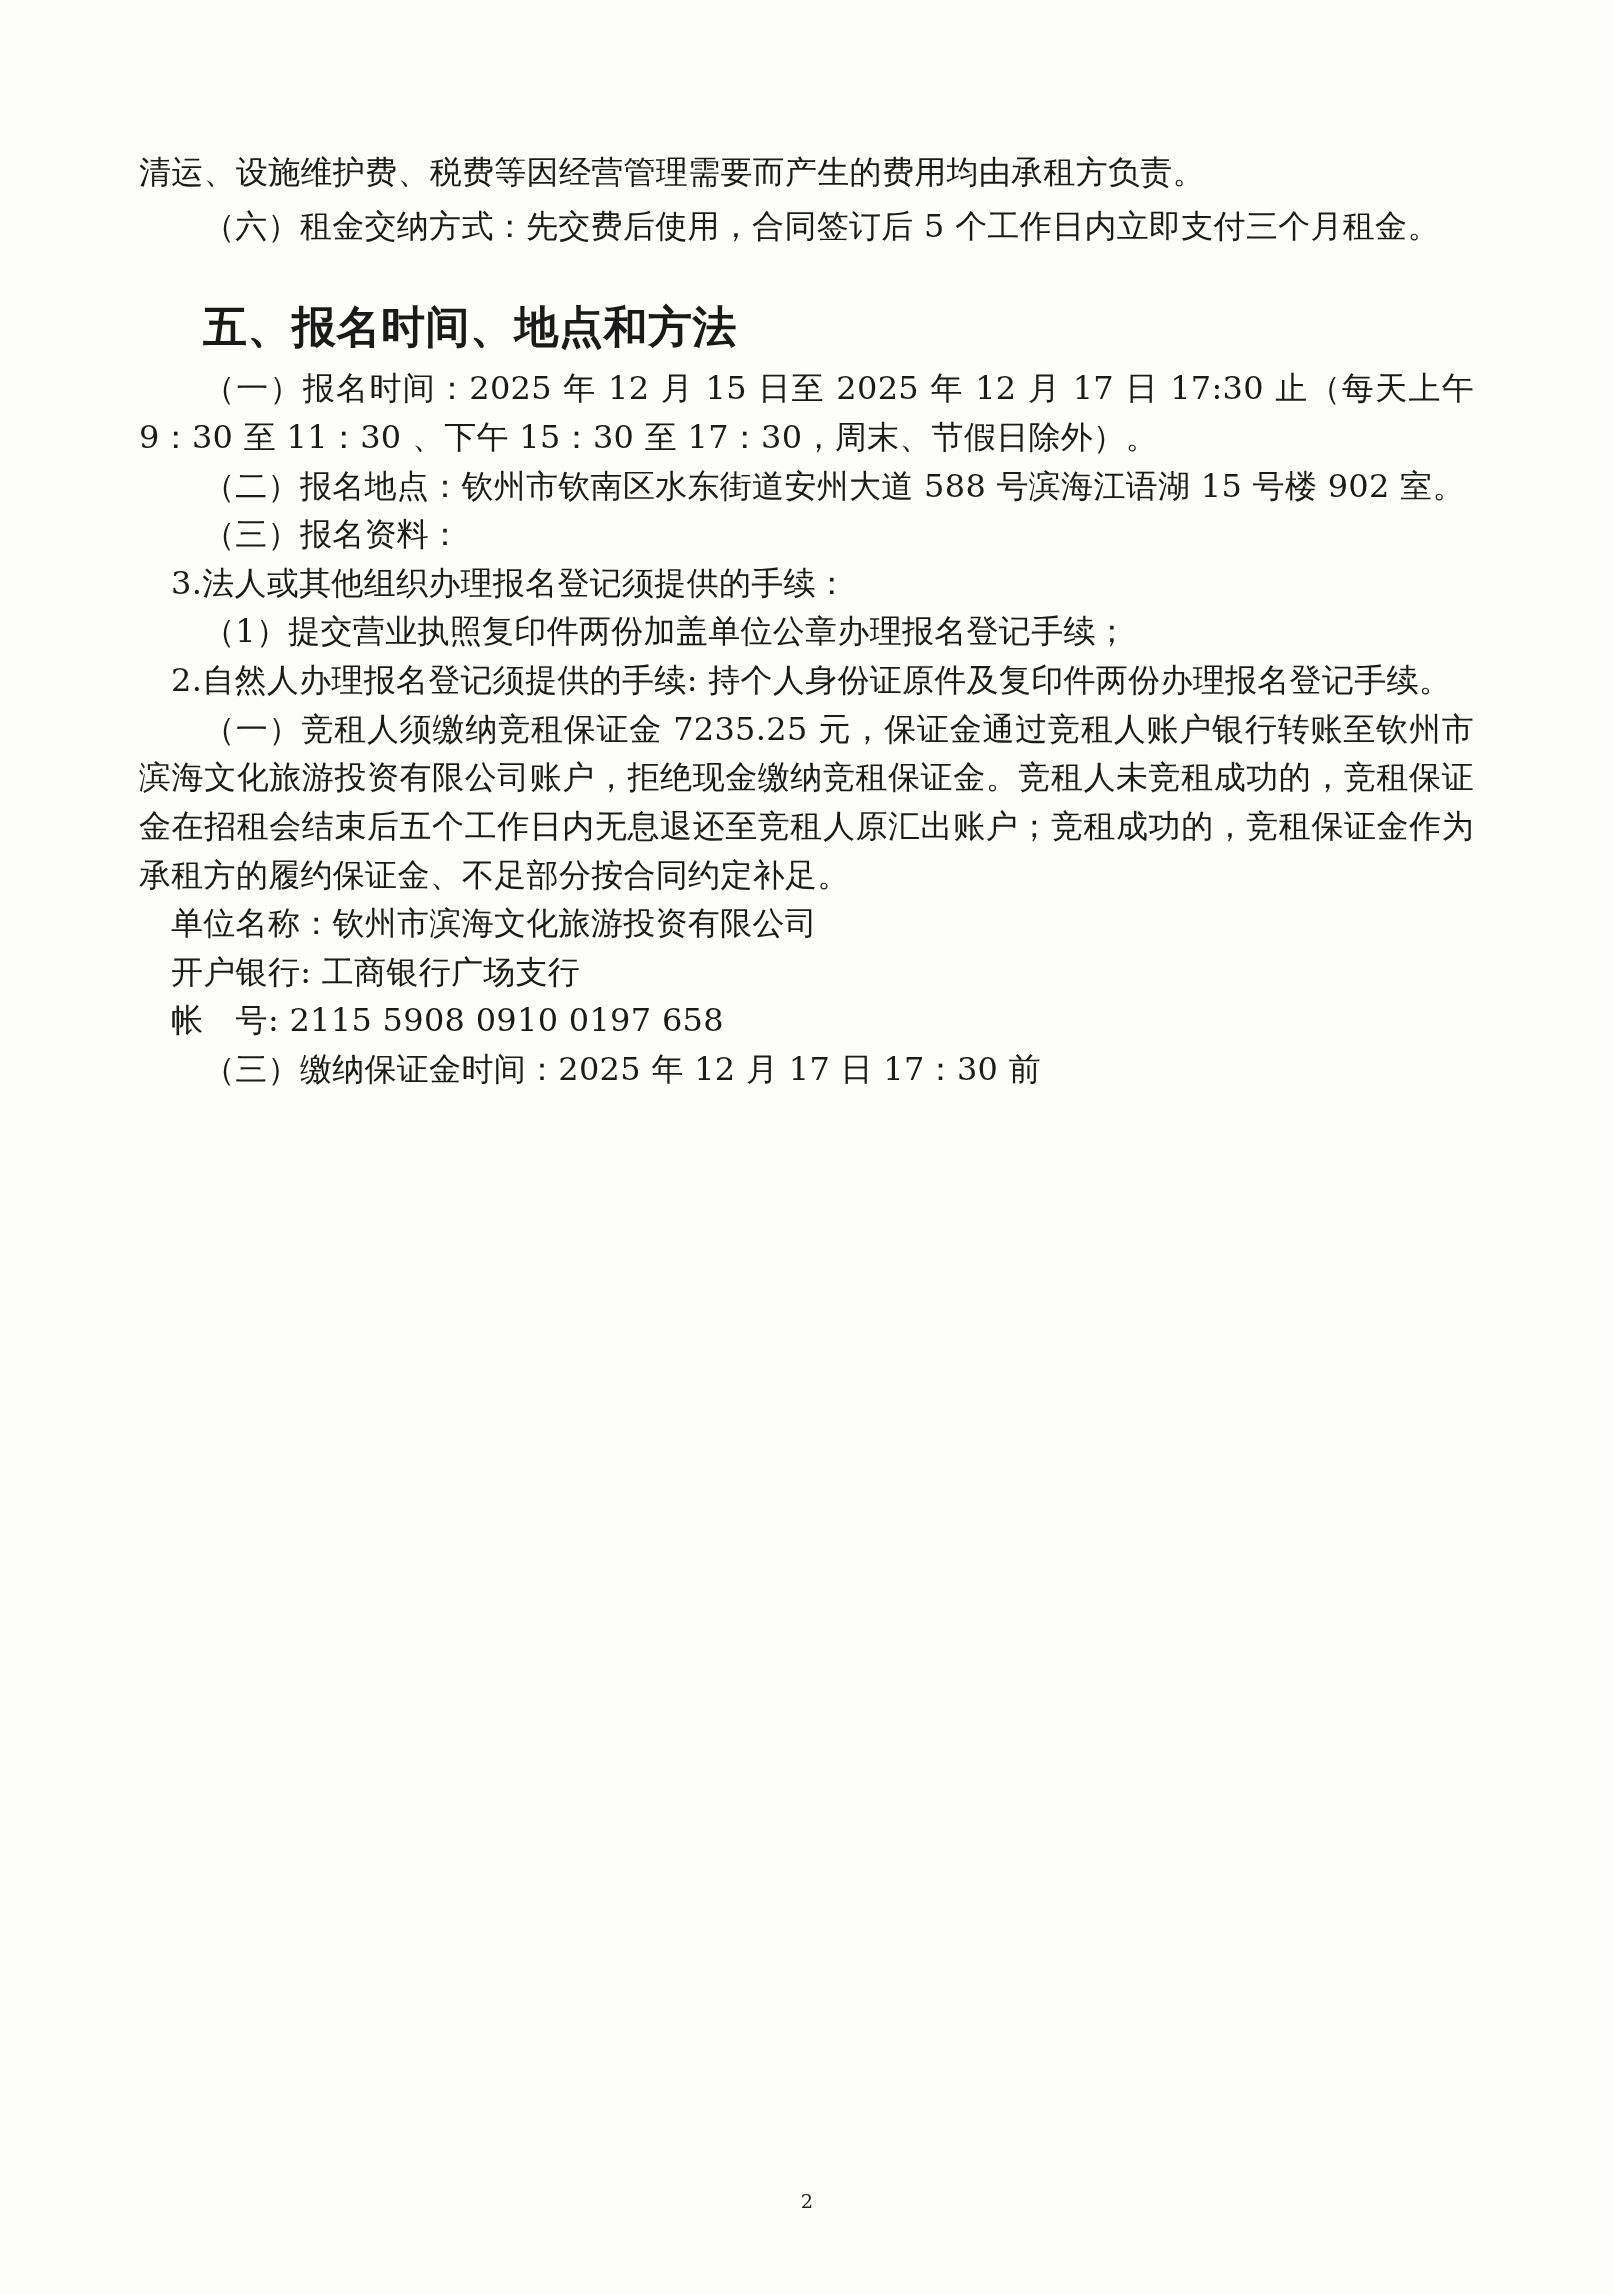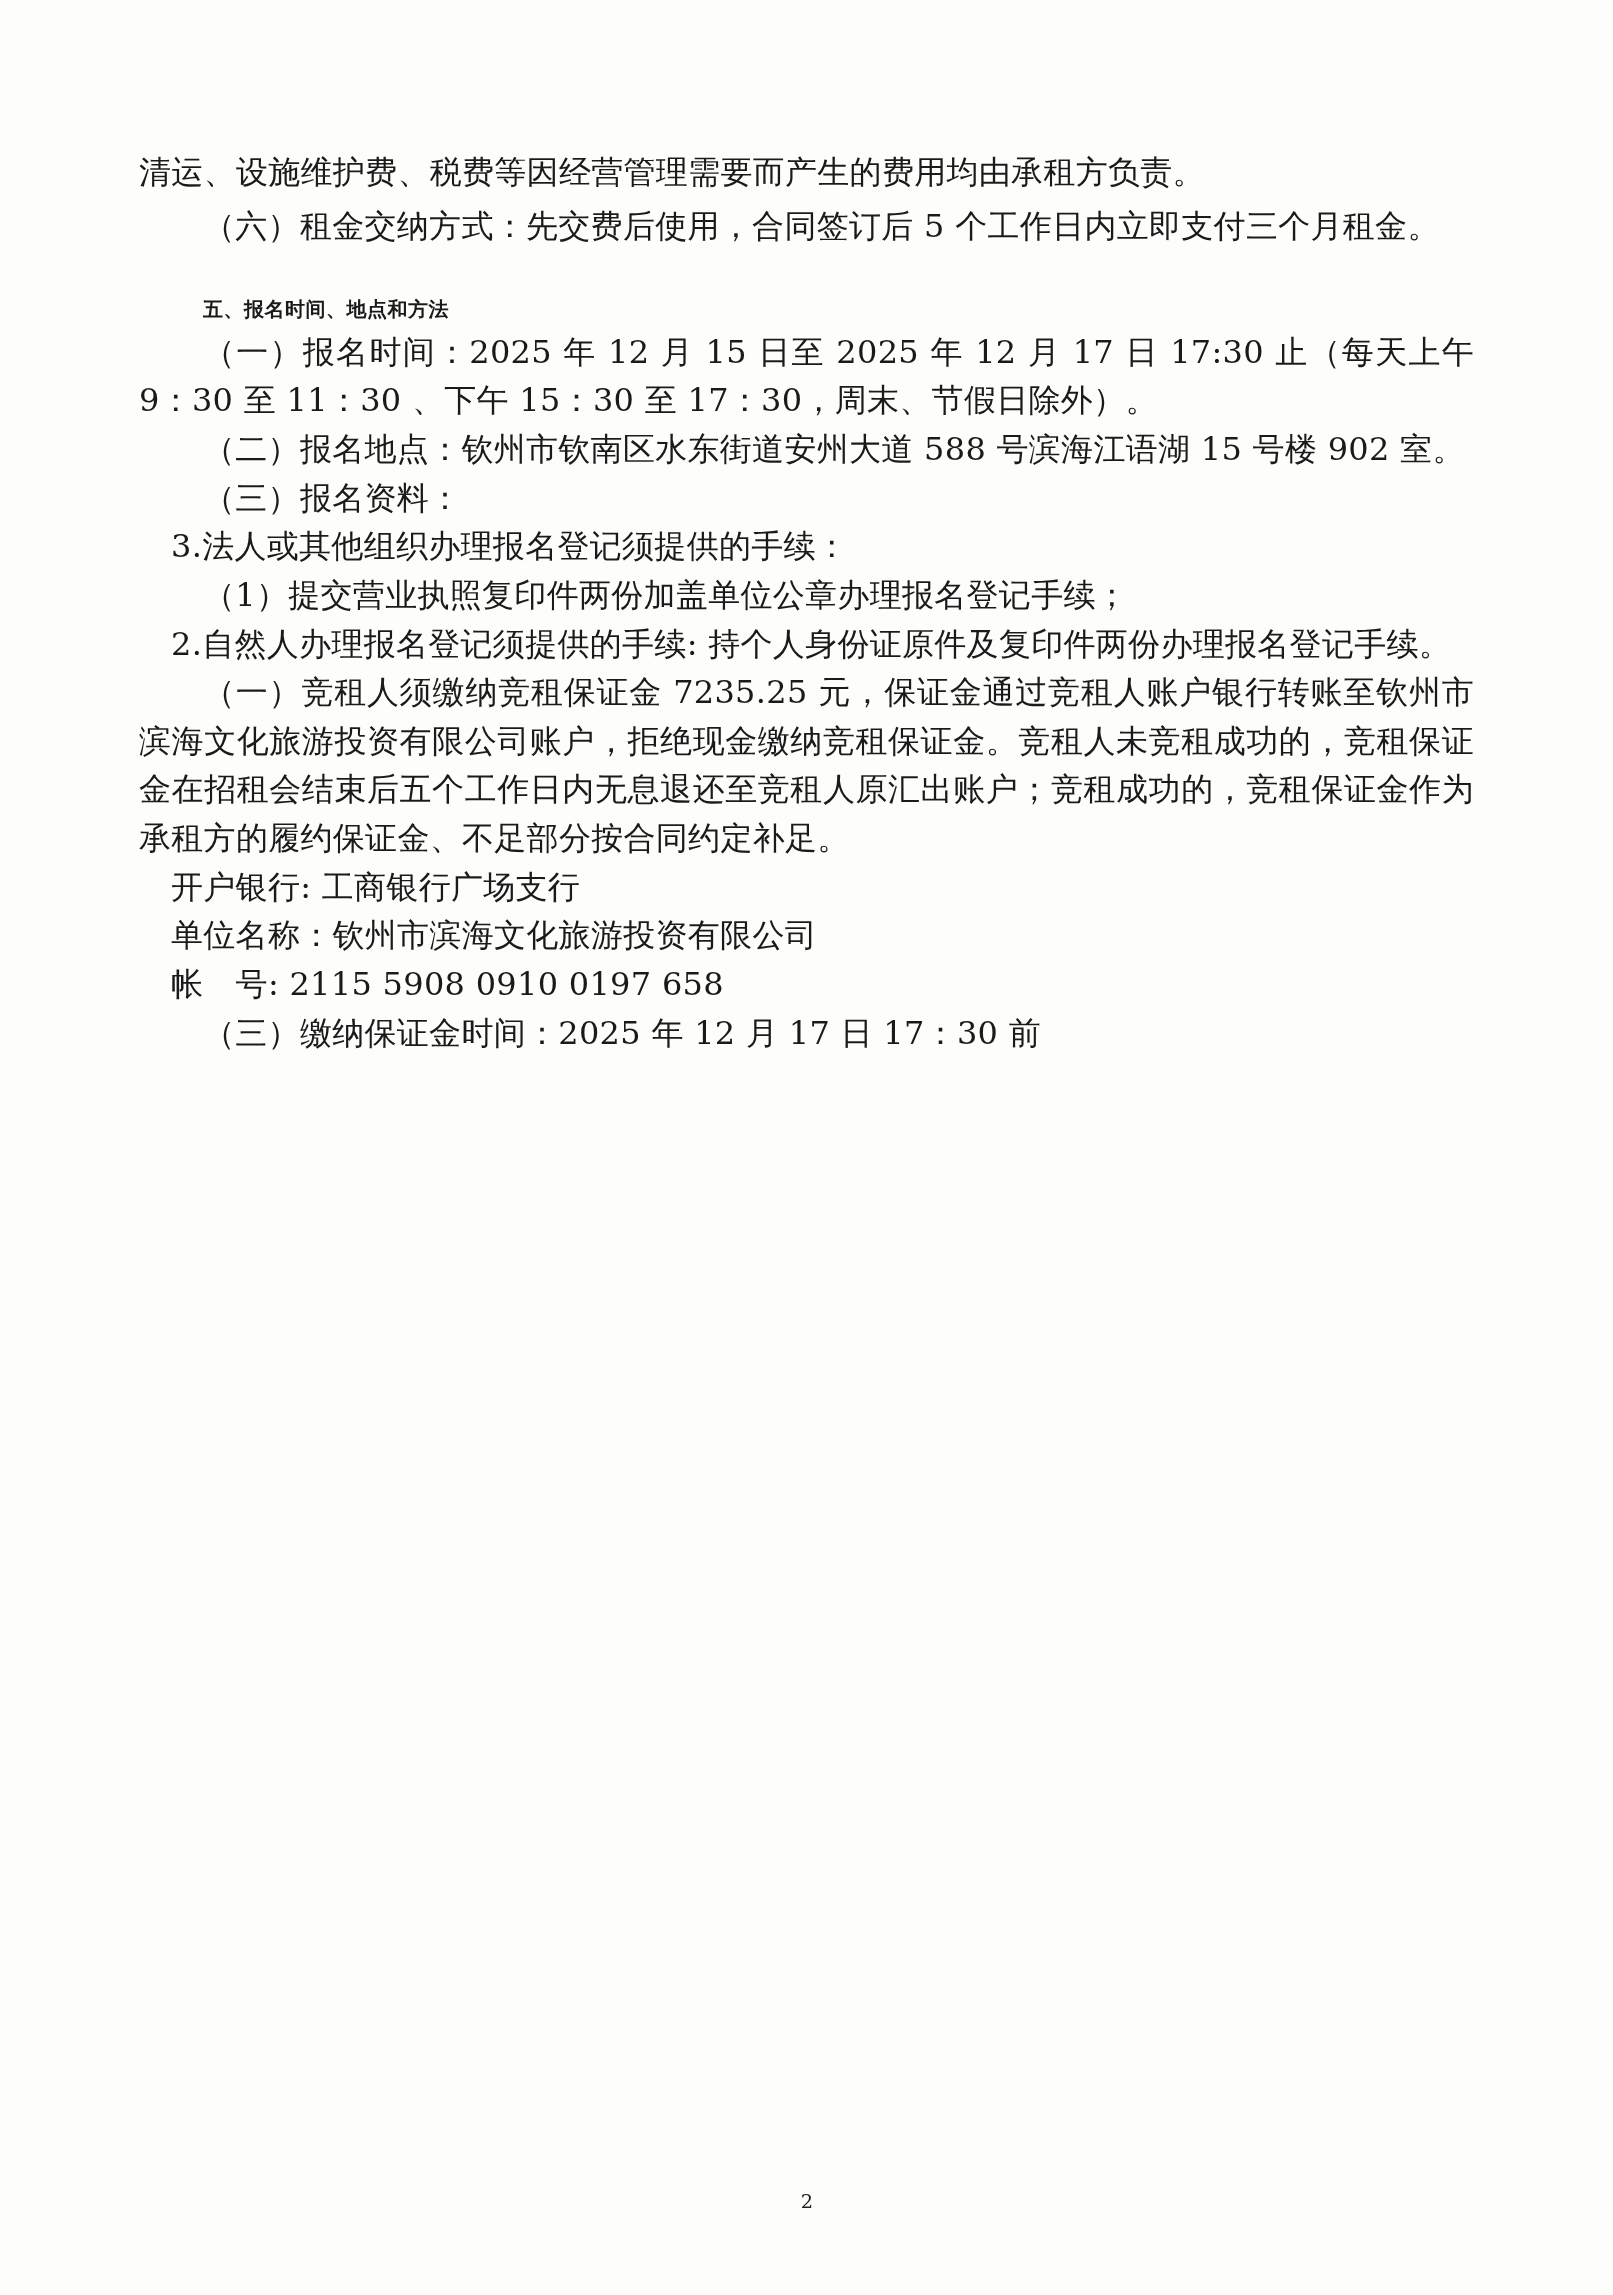--- a/index.html
+++ b/index.html
@@ -38,21 +38,21 @@
   }
   .indent {
     text-indent: 64px;
   }
   .indent-half {
     text-indent: 32px;
   }
   .heading {
     font-weight: bold;
     font-family: "DejaVu Sans", "Liberation Sans", sans-serif;
-    font-size: 20px;
+    font-size: 44px;
     letter-spacing: 0.5px;
     text-indent: 64px;
     margin-top: 23.5px;
     margin-bottom: 3.1px;
   }
   .gap {
     height: 20.5px;
   }
   .gap-sm {
     height: 5.1px;
@@ -93,23 +93,23 @@
     <p class="indent">（1）提交营业执照复印件两份加盖单位公章办理报名登记手续；</p>
 
 
 
     <p class="indent-half">2.自然人办理报名登记须提供的手续: 持个人身份证原件及复印件两份办理报名登记手续。</p>
 
 
     <p class="indent">（一）竞租人须缴纳竞租保证金 7235.25 元，保证金通过竞租人账户银行转账至钦州市滨海文化旅游投资有限公司账户，拒绝现金缴纳竞租保证金。竞租人未竞租成功的，竞租保证金在招租会结束后五个工作日内无息退还至竞租人原汇出账户；竞租成功的，竞租保证金作为承租方的履约保证金、不足部分按合同约定补足。</p>
 
 
+    <p class="indent-half">单位名称：钦州市滨海文化旅游投资有限公司</p>
+
     <p class="indent-half">开户银行: 工商银行广场支行</p>
-
-    <p class="indent-half">单位名称：钦州市滨海文化旅游投资有限公司</p>
 
     <p class="indent-half">帐　号: 2115 5908 0910 0197 658</p>
 
     <p class="indent">（三）缴纳保证金时间：2025 年 12 月  17 日 17：30 前</p>
 
   </div>
 
   <div class="footer-page-num">2</div>
 </div>
 

